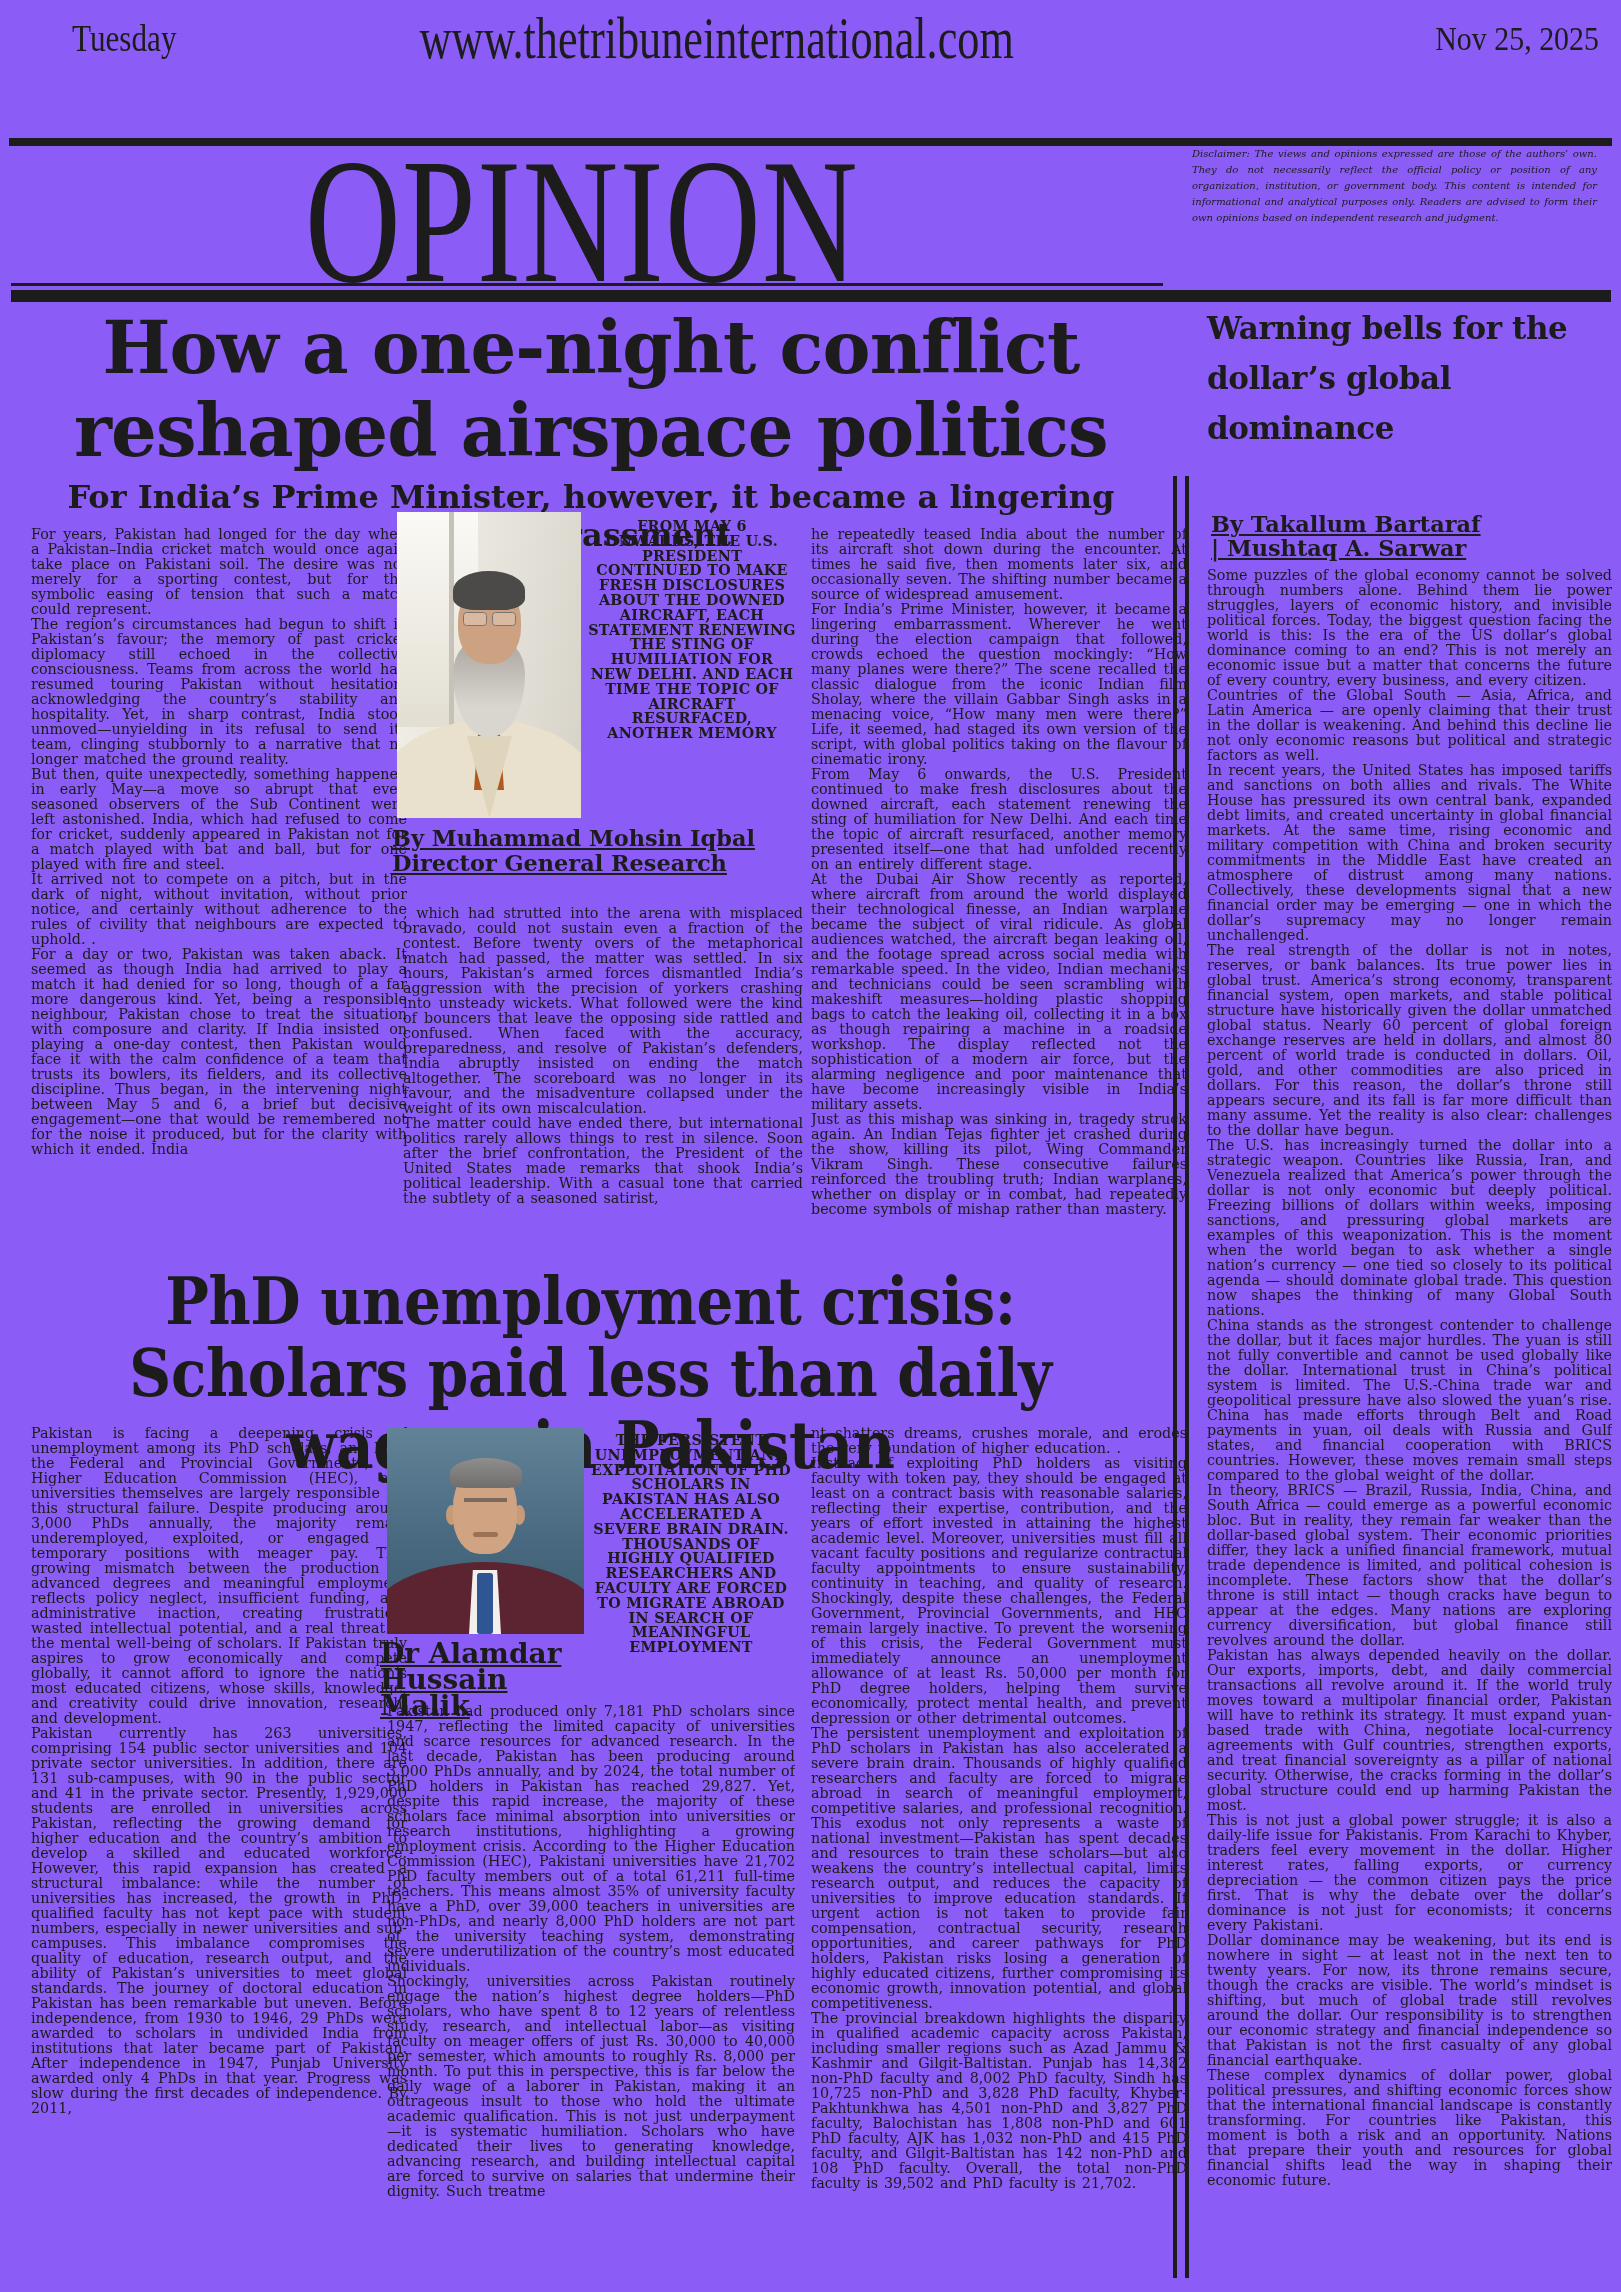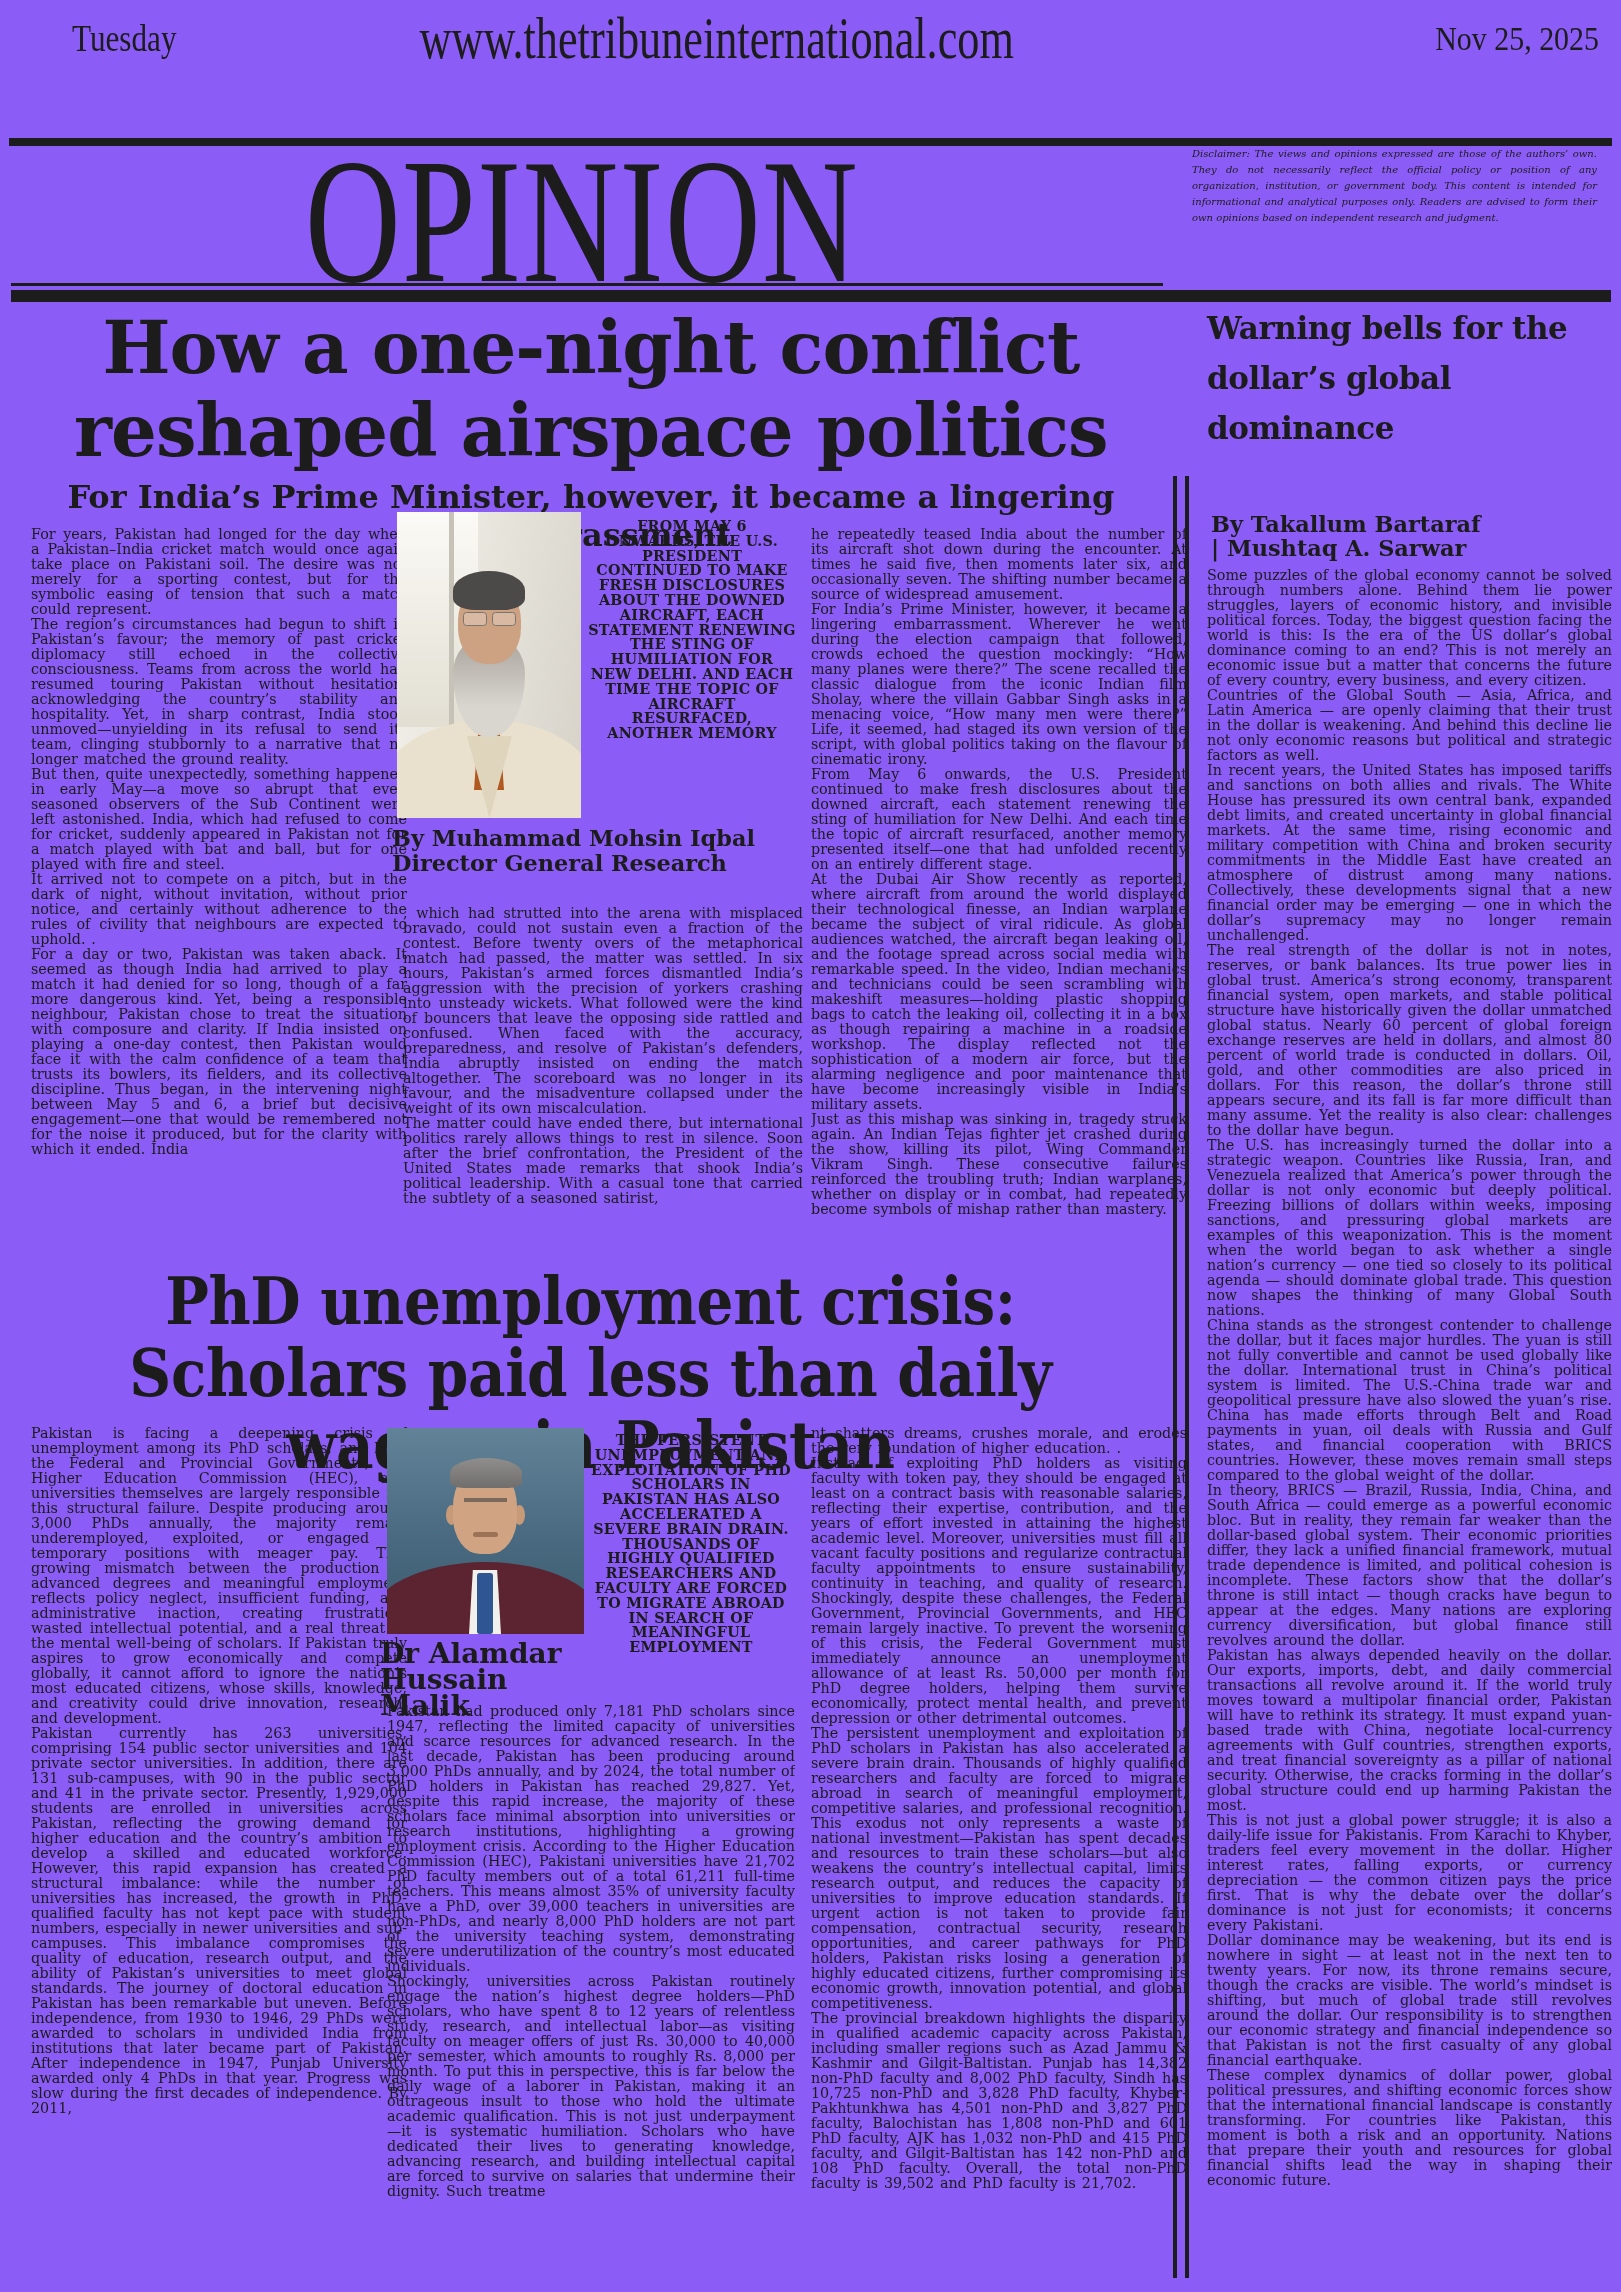--- a/index.html
+++ b/index.html
@@ -26,21 +26,21 @@
   .a1-headline{left:13.4px;top:306px;width:1155px;text-align:center;font-weight:bold;font-size:72px;line-height:83px;letter-spacing:-0.9px;}
   .a1-subhead{left:13.4px;top:478px;width:1155px;text-align:center;font-weight:bold;font-size:32px;}
   .bodycol{font-size:14.3px;line-height:15px;word-spacing:1.3px;}
   .bodycol p{margin:0;text-align:justify;}
   .a1-col1{left:31px;top:527px;width:376px;height:738px;overflow:hidden;}
   .a1-col3{left:811px;top:527px;width:376px;height:738px;overflow:hidden;}
   .a1-col2{left:395px;top:906px;width:400px;height:358px;overflow:hidden;margin-left:8px;}
   .pullquote{font-weight:bold;text-align:center;font-size:14.3px;line-height:14.8px;letter-spacing:0.3px;}
   .pq1{left:588px;top:519px;width:208px;}
   .byline{font-weight:bold;text-align:left;}
-  .byline p{margin:0;}
+  .byline p{margin:0;text-decoration:underline;}
   .a1-byline{left:392px;top:826px;width:405px;font-size:22.4px;line-height:24.6px;}
   
   .a2-headline{left:1207px;top:303px;width:394px;font-weight:bold;font-size:31px;line-height:50px;letter-spacing:-0.4px;}
   .a2-byline{left:1211px;top:512px;width:394px;text-align:left;font-size:22.4px;line-height:24px;}
   .a2-body{left:1207px;top:568px;width:405px;height:1706px;overflow:hidden;}
   
   .a3-headline{left:13.4px;top:1265px;width:1155px;text-align:center;font-weight:bold;font-size:66px;line-height:72px;
                transform:scaleX(.88);transform-origin:center top;white-space:normal;letter-spacing:-0.4px;}
   .a3-col1{left:31px;top:1426px;width:376px;height:849px;overflow:hidden;}
   .a3-col3{left:811px;top:1426px;width:376px;height:849px;overflow:hidden;}

